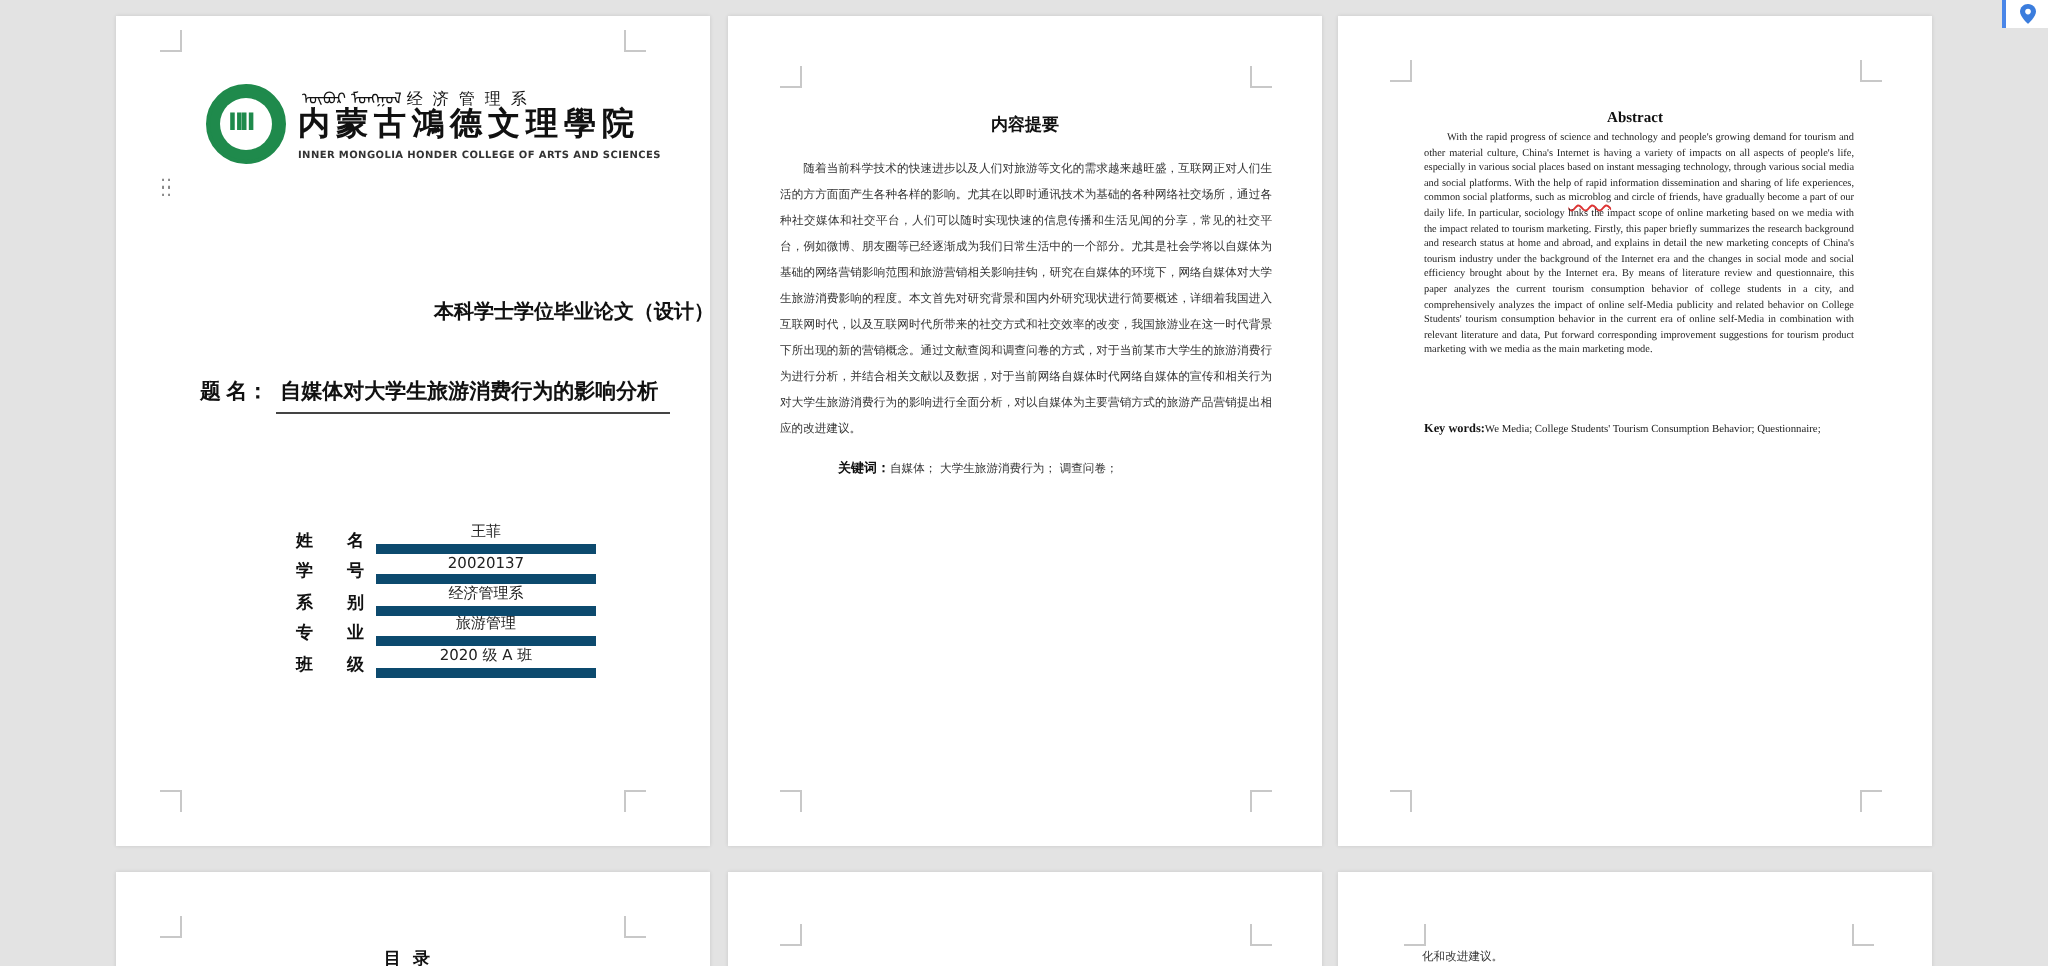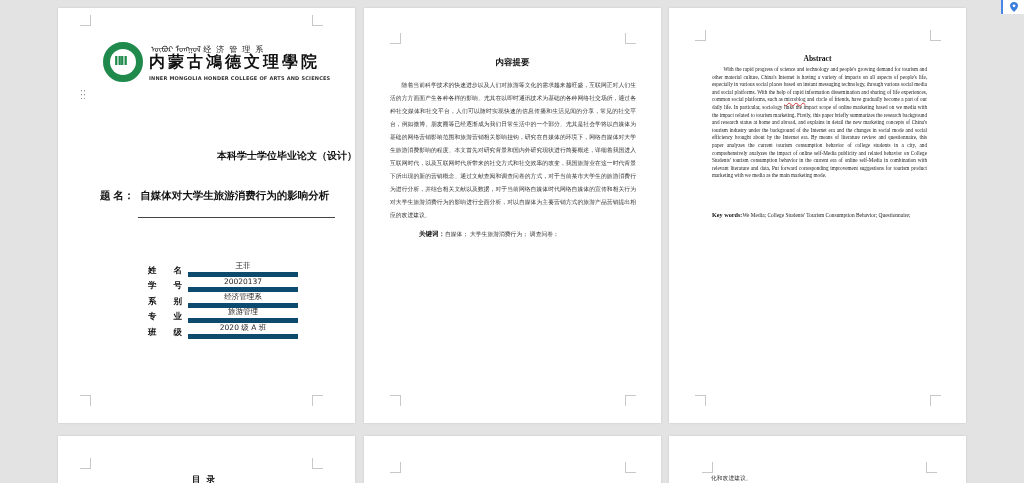--- a/index.html
+++ b/index.html
@@ -33,21 +33,21 @@
   .logo-circle::after {
     content:"\2161\2161"; position:absolute; left:9px; top:10px; font-size:12px; color:#1f8a4c; font-weight:bold;
     font-family:"DejaVu Sans", sans-serif; letter-spacing:-2px;
   }
   .mongol { position:absolute; left:48px; top:2px; font-size:8px; letter-spacing:5px; color:#111; font-family:"DejaVu Sans", sans-serif; }
   .logo-cn { position:absolute; left:46px; top:14px; font-size:16px; font-weight:bold; letter-spacing:3px; color:#111; font-family:"DejaVu Serif", serif; white-space:nowrap;text-align:right; }
   .logo-en { position:absolute; left:46px; top:37px; font-size:5px; font-weight:bold; color:#333; font-family:"DejaVu Sans", sans-serif; white-space:nowrap; letter-spacing:0.2px; }
   .drag-handle { position:absolute; left:22px; top:82px; font-size:9px; color:#888; font-family:"DejaVu Sans", sans-serif; line-height:4px; letter-spacing:0; }
   .cover-title { position:absolute; left:2px; width:100%; top:121px; text-align:right; font-size:10px; font-weight:bold; color:#111;margin-top:20px; }
   .topic-row { position:absolute; left:42px; top:181px; font-size:10.5px; font-weight:bold; color:#111; white-space:nowrap; }
-  .topic-value { border-bottom:1px solid #444; padding:0 6px 16px 2px; margin-left:4px; }
+  .topic-value { border-bottom:1px solid #444; padding:0 6px 4px 2px; margin-left:4px; }
   .info-table { position:absolute; left:90px; top:253px; width:150px; }
   .info-row { display:flex; height:15.5px; align-items:flex-end; }
   .info-label { width:40px; font-size:8.5px; font-weight:bold; color:#111; font-family:"DejaVu Sans", sans-serif; display:flex; justify-content:space-between; padding-right:6px; box-sizing:border-box; }
   .info-value { flex:1; border-bottom:5px solid #0c4a6e; text-align:center; font-size:7.5px; color:#222; padding-bottom:1px; font-family:"DejaVu Sans", sans-serif; }
 
   
   .cn-head { position:absolute; left:0; width:100%; top:49px; text-align:center; font-size:8.5px; font-weight:bold; color:#111; font-family:"DejaVu Sans", sans-serif; }
   .cn-body { position:absolute; left:26px; width:246px; top:71px; font-size:5.8px; line-height:13px; color:#333; text-indent:2em; text-align:justify; font-family:"DejaVu Sans", sans-serif; }
   .cn-kw { position:absolute; left:26px; top:222px; font-size:5.8px; color:#333; font-family:"DejaVu Sans", sans-serif; white-space:nowrap; }
   .cn-kw b { font-size:6.5px; color:#111;margin-left:29px; }

